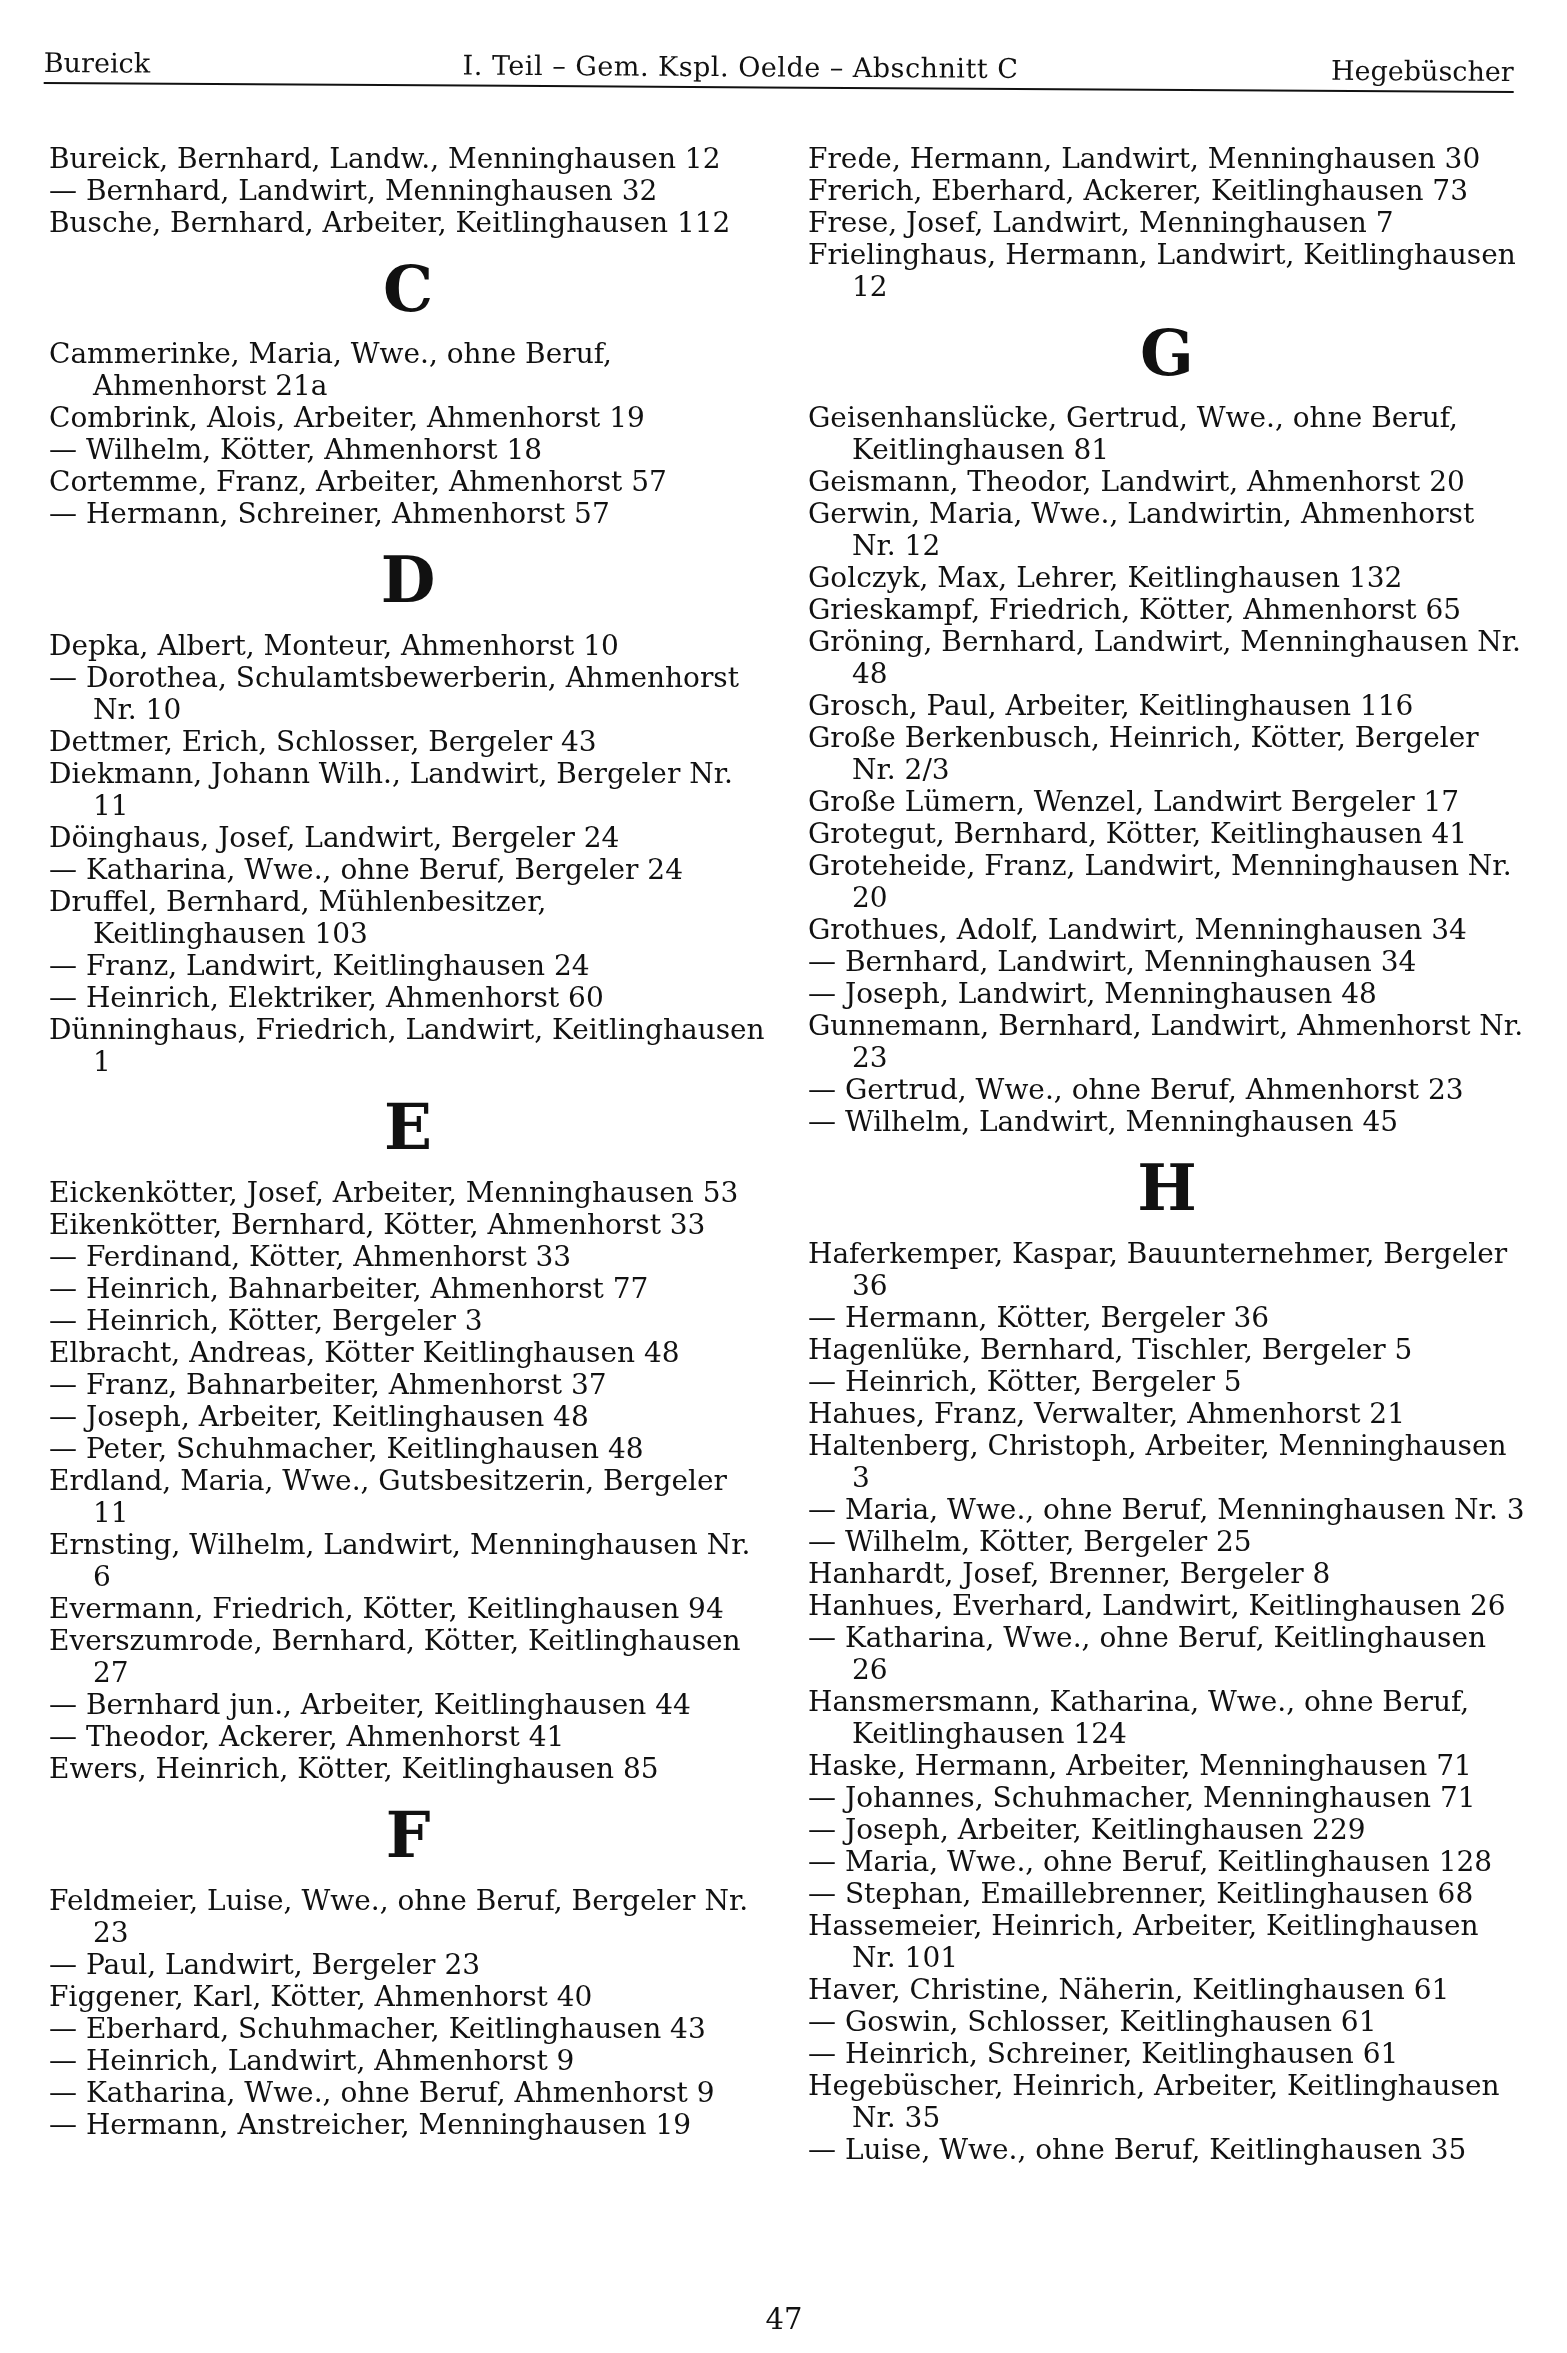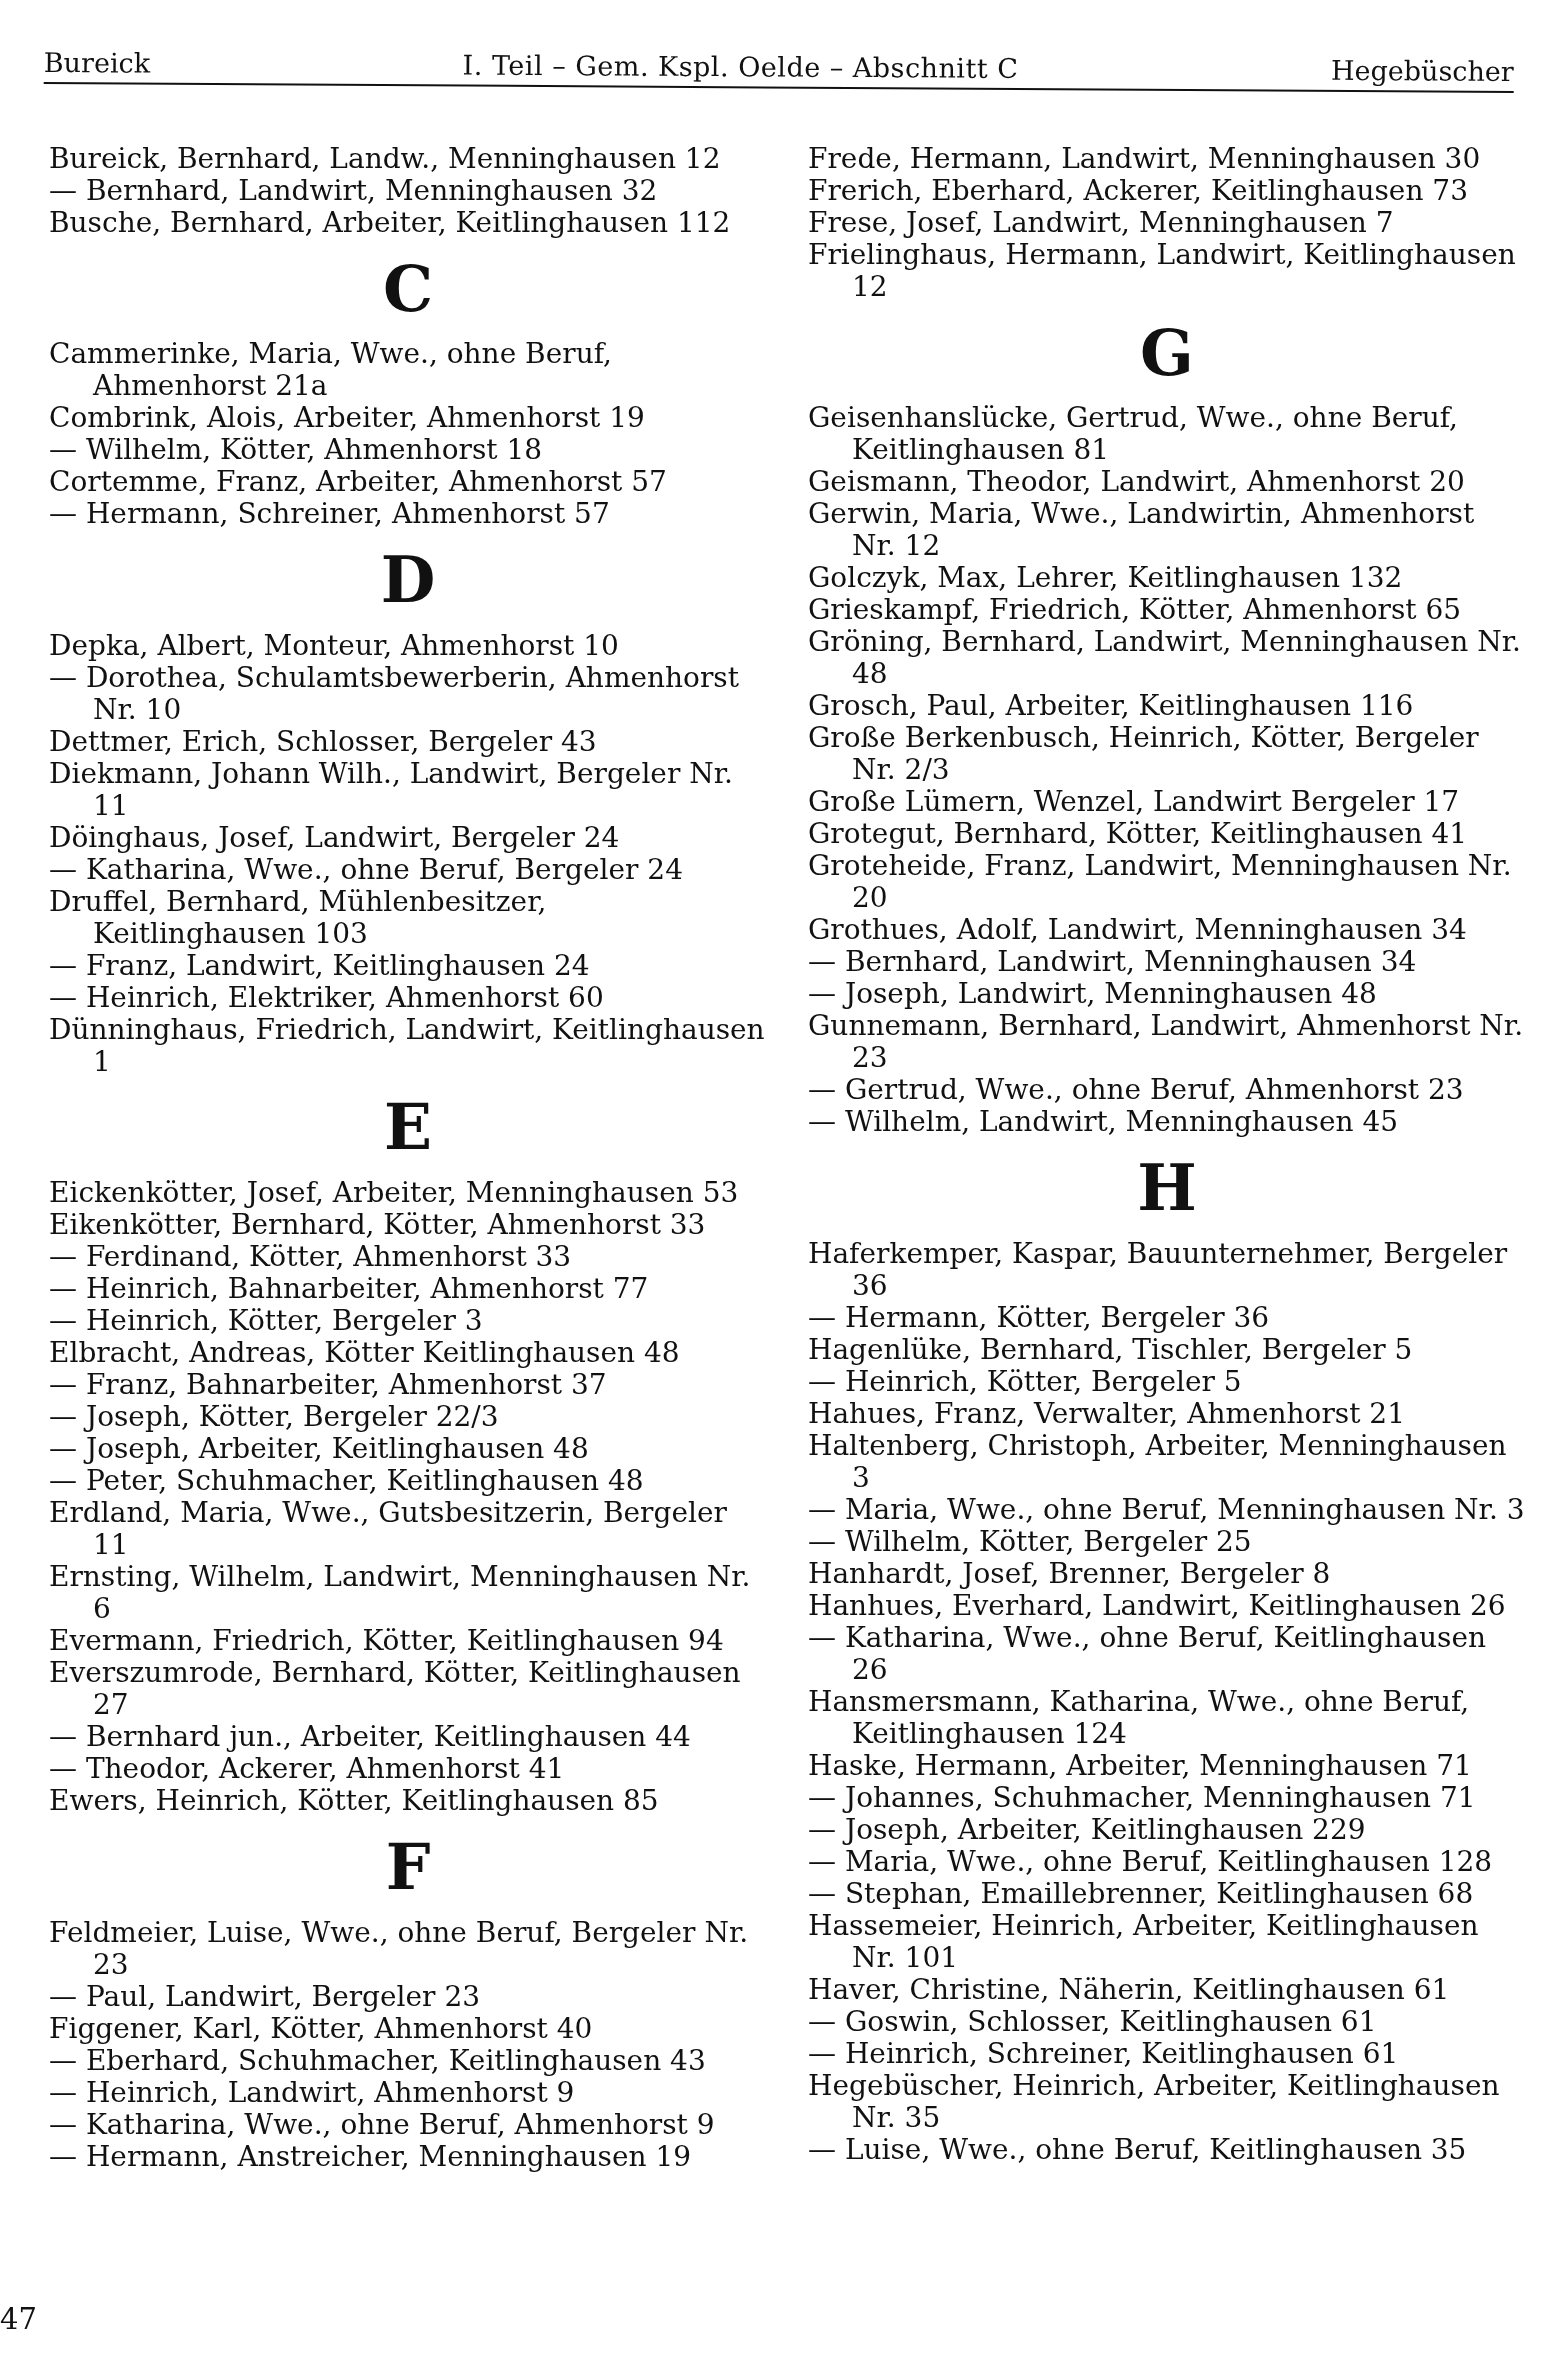--- a/index.html
+++ b/index.html
@@ -8,21 +8,21 @@
   .header{position:absolute;left:44px;top:34px;width:1470px;height:44px;border-bottom:2.9px solid #111;
           display:flex;align-items:flex-end;justify-content:space-between;padding-bottom:3.9px;
           font-size:27px;transform:rotate(0.35deg);transform-origin:left top;}
   .header .center{font-size:27px;letter-spacing:0.5px;}
   .col{position:absolute;top:143px;width:718px;font-size:28px;line-height:32px;}
   .col.left{left:49px;}
   .col.right{left:808px;}
   .entry{padding-left:44px;text-indent:-44px;margin:0;white-space:normal;}
   .letter{text-align:center;font-size:63px;font-weight:bold;line-height:73px;margin:13.7px 0 12.7px;
           font-family:"DejaVu Serif",serif;}
-  .pagenum{position:absolute;left:0;width:1568px;top:2302px;text-align:left;font-size:29px;}
+  .pagenum{position:absolute;left:0;width:1568px;top:2302px;text-align:center;font-size:29px;}
 </style>
 </head>
 <body>
 
 <div class="header">
   <span>Bureick</span>
   <span class="center">I. Teil – Gem. Kspl. Oelde – Abschnitt C</span>
   <span>Hegebüscher</span>
 </div>
 
@@ -48,21 +48,20 @@
     <p class="entry">— Heinrich, Elektriker, Ahmenhorst 60</p>
     <p class="entry">Dünninghaus, Friedrich, Landwirt, Keitlinghausen 1</p>
     <p class="letter">E</p>
     <p class="entry">Eickenkötter, Josef, Arbeiter, Menninghausen 53</p>
     <p class="entry">Eikenkötter, Bernhard, Kötter, Ahmenhorst 33</p>
     <p class="entry">— Ferdinand, Kötter, Ahmenhorst 33</p>
     <p class="entry">— Heinrich, Bahnarbeiter, Ahmenhorst 77</p>
     <p class="entry">— Heinrich, Kötter, Bergeler 3</p>
     <p class="entry">Elbracht, Andreas, Kötter Keitlinghausen 48</p>
     <p class="entry">— Franz, Bahnarbeiter, Ahmenhorst 37</p>
-    <p class="entry">— Joseph, Kötter, Bergeler 22/3</p>
     <p class="entry">— Joseph, Arbeiter, Keitlinghausen 48</p>
     <p class="entry">— Peter, Schuhmacher, Keitlinghausen 48</p>
     <p class="entry">Erdland, Maria, Wwe., Gutsbesitzerin, Bergeler 11</p>
     <p class="entry">Ernsting, Wilhelm, Landwirt, Menninghausen Nr. 6</p>
     <p class="entry">Evermann, Friedrich, Kötter, Keitlinghausen 94</p>
     <p class="entry">Everszumrode, Bernhard, Kötter, Keitlinghausen 27</p>
     <p class="entry">— Bernhard jun., Arbeiter, Keitlinghausen 44</p>
     <p class="entry">— Theodor, Ackerer, Ahmenhorst 41</p>
     <p class="entry">Ewers, Heinrich, Kötter, Keitlinghausen 85</p>
     <p class="letter">F</p>

